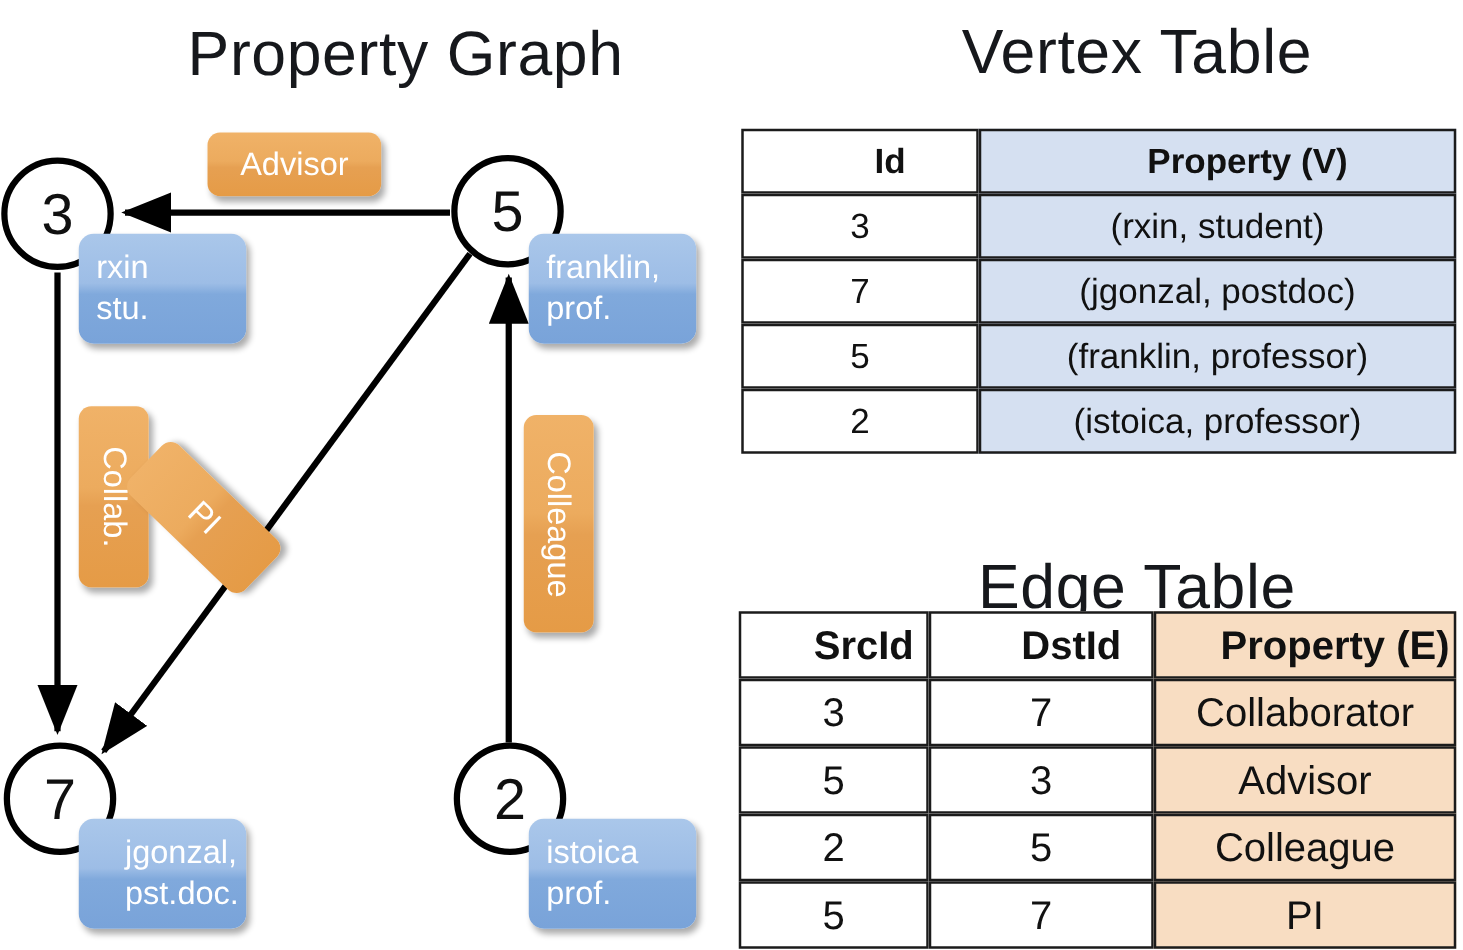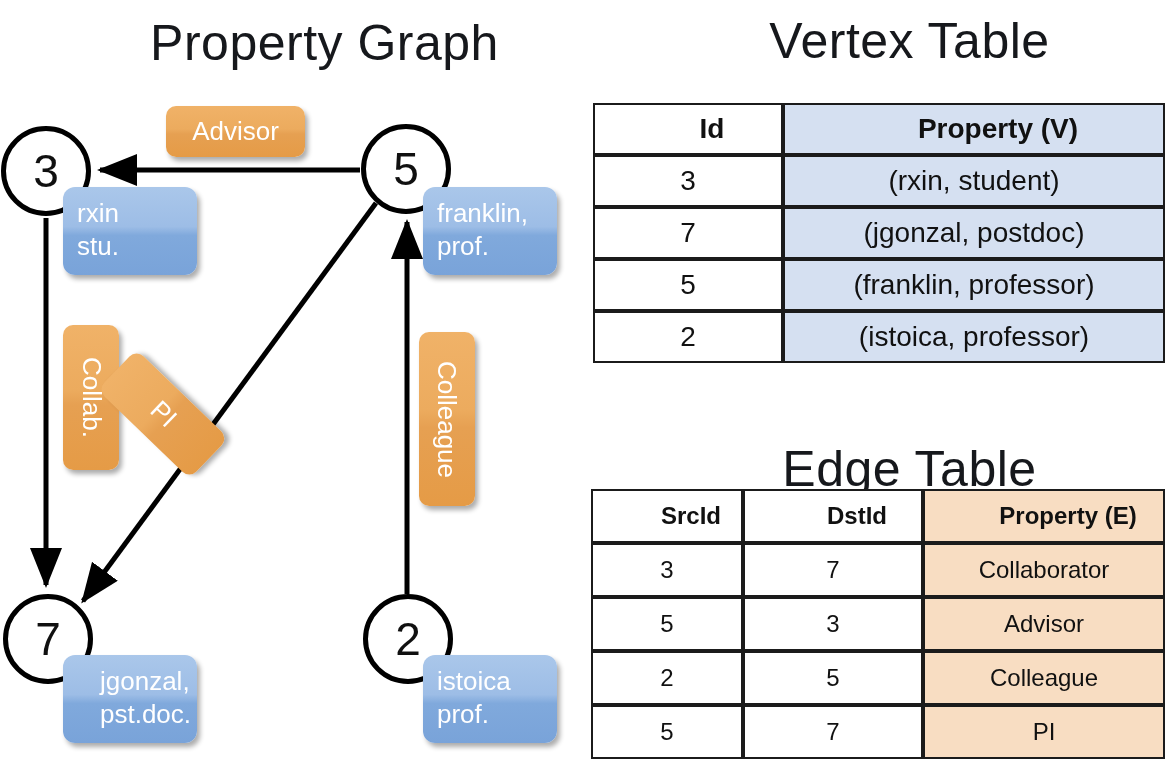--- a/index.html
+++ b/index.html
@@ -99,21 +99,21 @@
     box-sizing:border-box;
   }
   .tbl th{font-weight:bold;padding-left:48px;}
 
   #vertex-table{left:593px;top:103px;width:572px;}
   #vertex-table th,#vertex-table td{height:52px;font-size:28px;}
   #vertex-table .col-id{width:190px;background:#ffffff;}
   #vertex-table .col-prop{width:382px;background:#d5e0f1;}
 
   #edge-table{left:591px;top:489px;width:574px;}
-  #edge-table th,#edge-table td{height:54px;font-size:24px;}
+  #edge-table th,#edge-table td{height:54px;font-size:32px;}
   #edge-table .col-src{width:152px;background:#ffffff;}
   #edge-table .col-dst{width:180px;background:#ffffff;}
   #edge-table .col-prop{width:242px;background:#f8ddc2;}
 </style>
 </head>
 <body>
 
 <div class="stage">
 
   <div class="title" id="title-property-graph">Property Graph</div>

